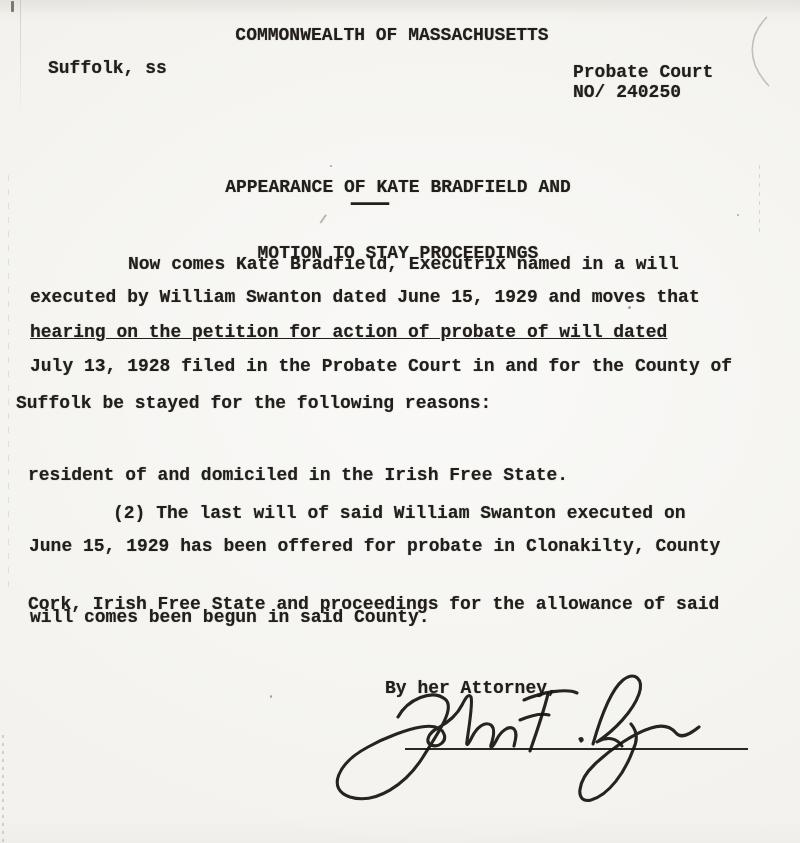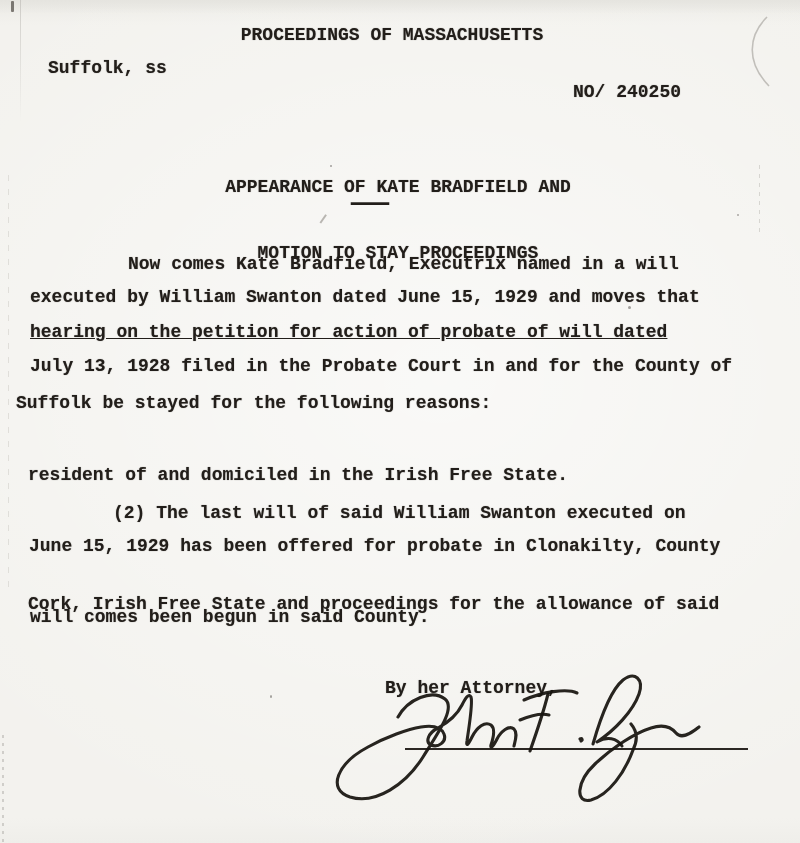--- a/index.html
+++ b/index.html
@@ -63,24 +63,25 @@
   .speck.s4 { left: 560px; top: 297px; width: 2px; height: 2px; opacity: .4; }
   .speck.s5 { left: 270px; top: 695px; width: 2px; height: 3px; opacity: .5; }
   .arc-svg { position: absolute; left: 742px; top: 14px; }
   .arc-svg path { fill: none; stroke: #b4b2ad; stroke-width: 1.6; opacity: .8; }
 </style>
 </head>
 <body>
 
 <div class="page">
 
-  <div class="tw centered" style="top:24px;">PROCEEDINGS OF MASSACHUSETTS</div>
+  <div class="tw centered" style="top:24px;">COMMONWEALTH OF MASSACHUSETTS</div>
 
   <div class="tw" style="left:48px; top:57px;">Suffolk, ss</div>
 
+  <div class="tw" style="left:573px; top:61px;">Probate Court</div>
 
   <div class="tw" style="left:573px; top:81px;">NO/ 240250</div>
 
   <div class="tw centered doc-title-block">
     <div>APPEARANCE OF KATE BRADFIELD AND</div>
     <div>MOTION TO STAY PROCEEDINGS</div>
   </div>
 
   <div class="divider">—</div>
 

